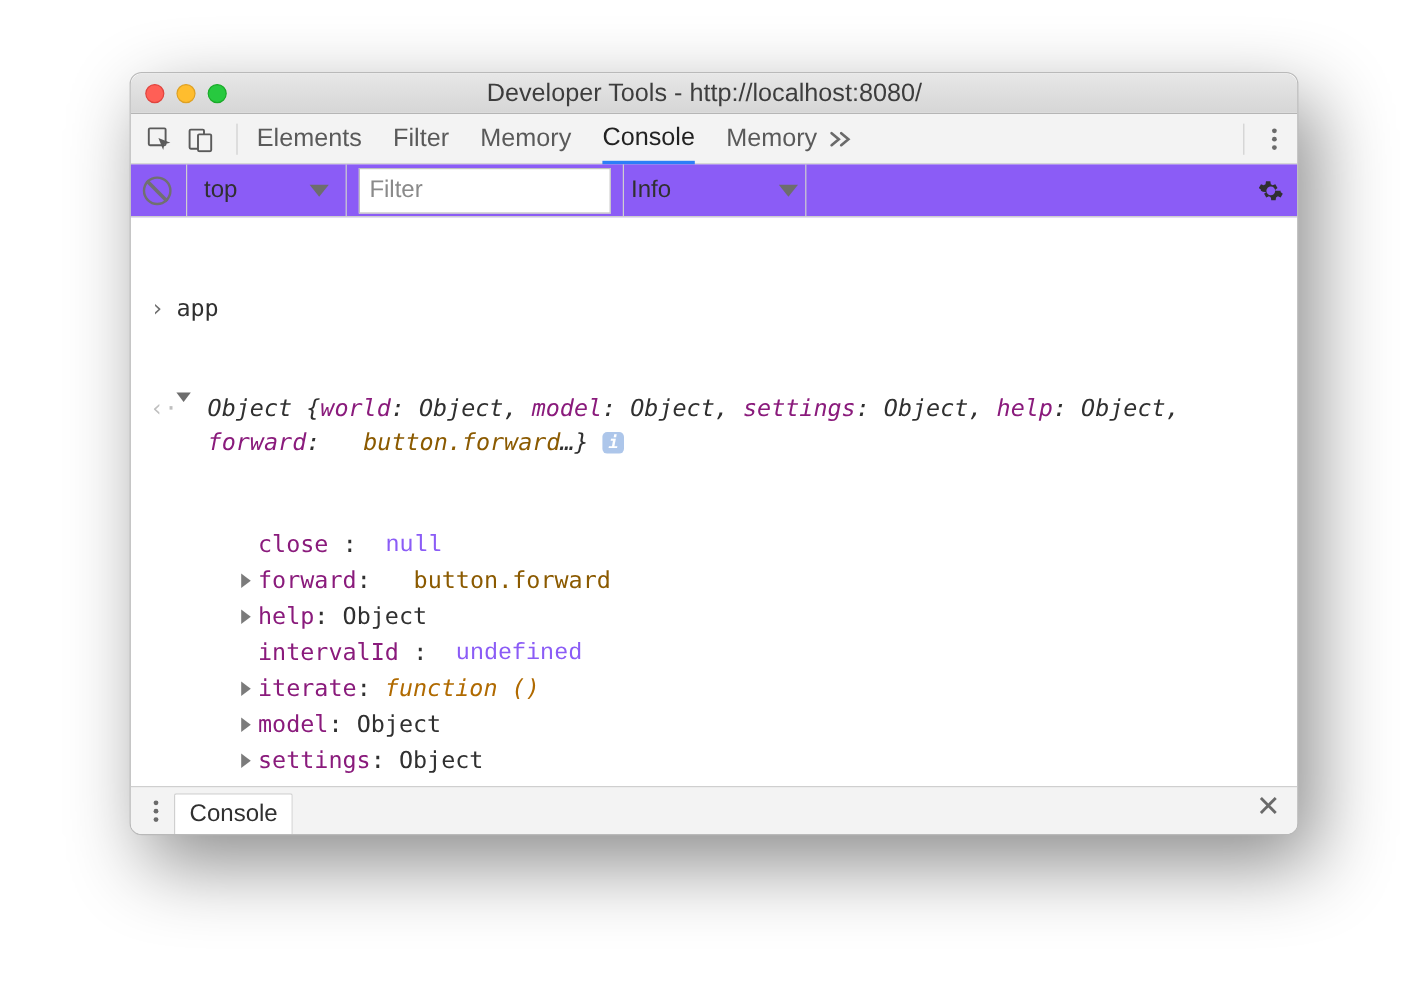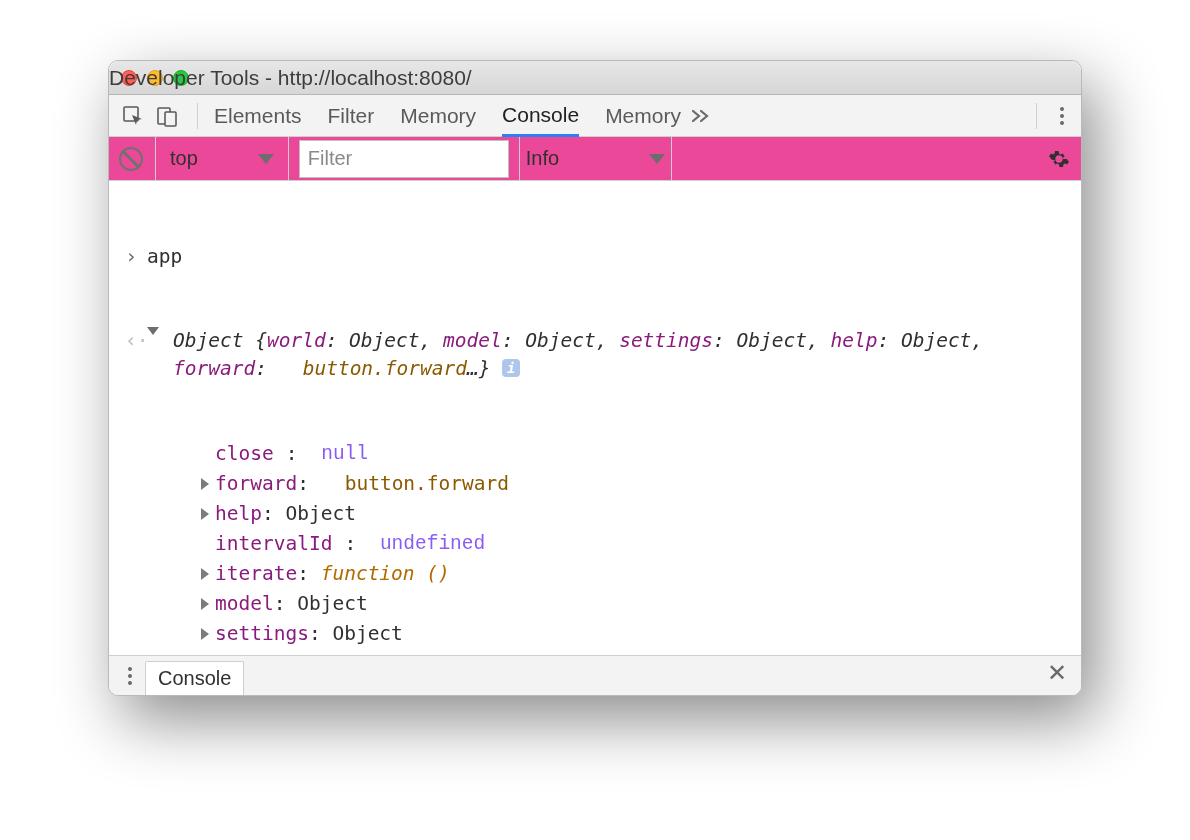--- a/index.html
+++ b/index.html
@@ -38,20 +38,21 @@
   }
   .traffic {
     display:flex; gap:10px; padding-left:12px;
   }
   .dot { width:16px; height:16px; border-radius:50%; }
   .dot.red { background:#ff5f56; border:1px solid #e0443e; }
   .dot.yellow { background:#ffbd2e; border:1px solid #dea123; }
   .dot.green { background:#27c93f; border:1px solid #1aab29; }
   .title {
     position:absolute; left:0; right:16px;
+    text-align:center;
     font-size:21px; color:#3d3d3d;
     pointer-events:none;
   }
 
   
   .tabsbar {
     height:42px;
     background:#f3f3f3;
     border-bottom:1px solid #cfcfcf;
     display:flex; align-items:center;
@@ -66,21 +67,21 @@
   .spacer { flex:1; }
   .kebab { width:18px; display:flex; flex-direction:column; gap:3px; align-items:center; cursor:default;}
   .kebab span { width:4px; height:4px; background:#6a6a6a; border-radius:50%; display:block;}
 
   .iconbtn { display:flex; align-items:center; justify-content:center; width:28px; height:28px; color:#5a5a5a;}
   svg { display:block; }
 
   
   .filterbar {
     height:44px;
-    background:#ec4899;
+    background:#8b5cf6;
     border-bottom:1px solid #cfcfcf;
     display:flex; align-items:center;
     padding:0 8px; gap:10px;
   }
   .no-entry {
     width:24px; height:24px; border:2.5px solid #707070; border-radius:50%;
     position:relative;
   }
   .no-entry::after {
     content:""; position:absolute; width:24px; height:2.5px; background:#707070;

